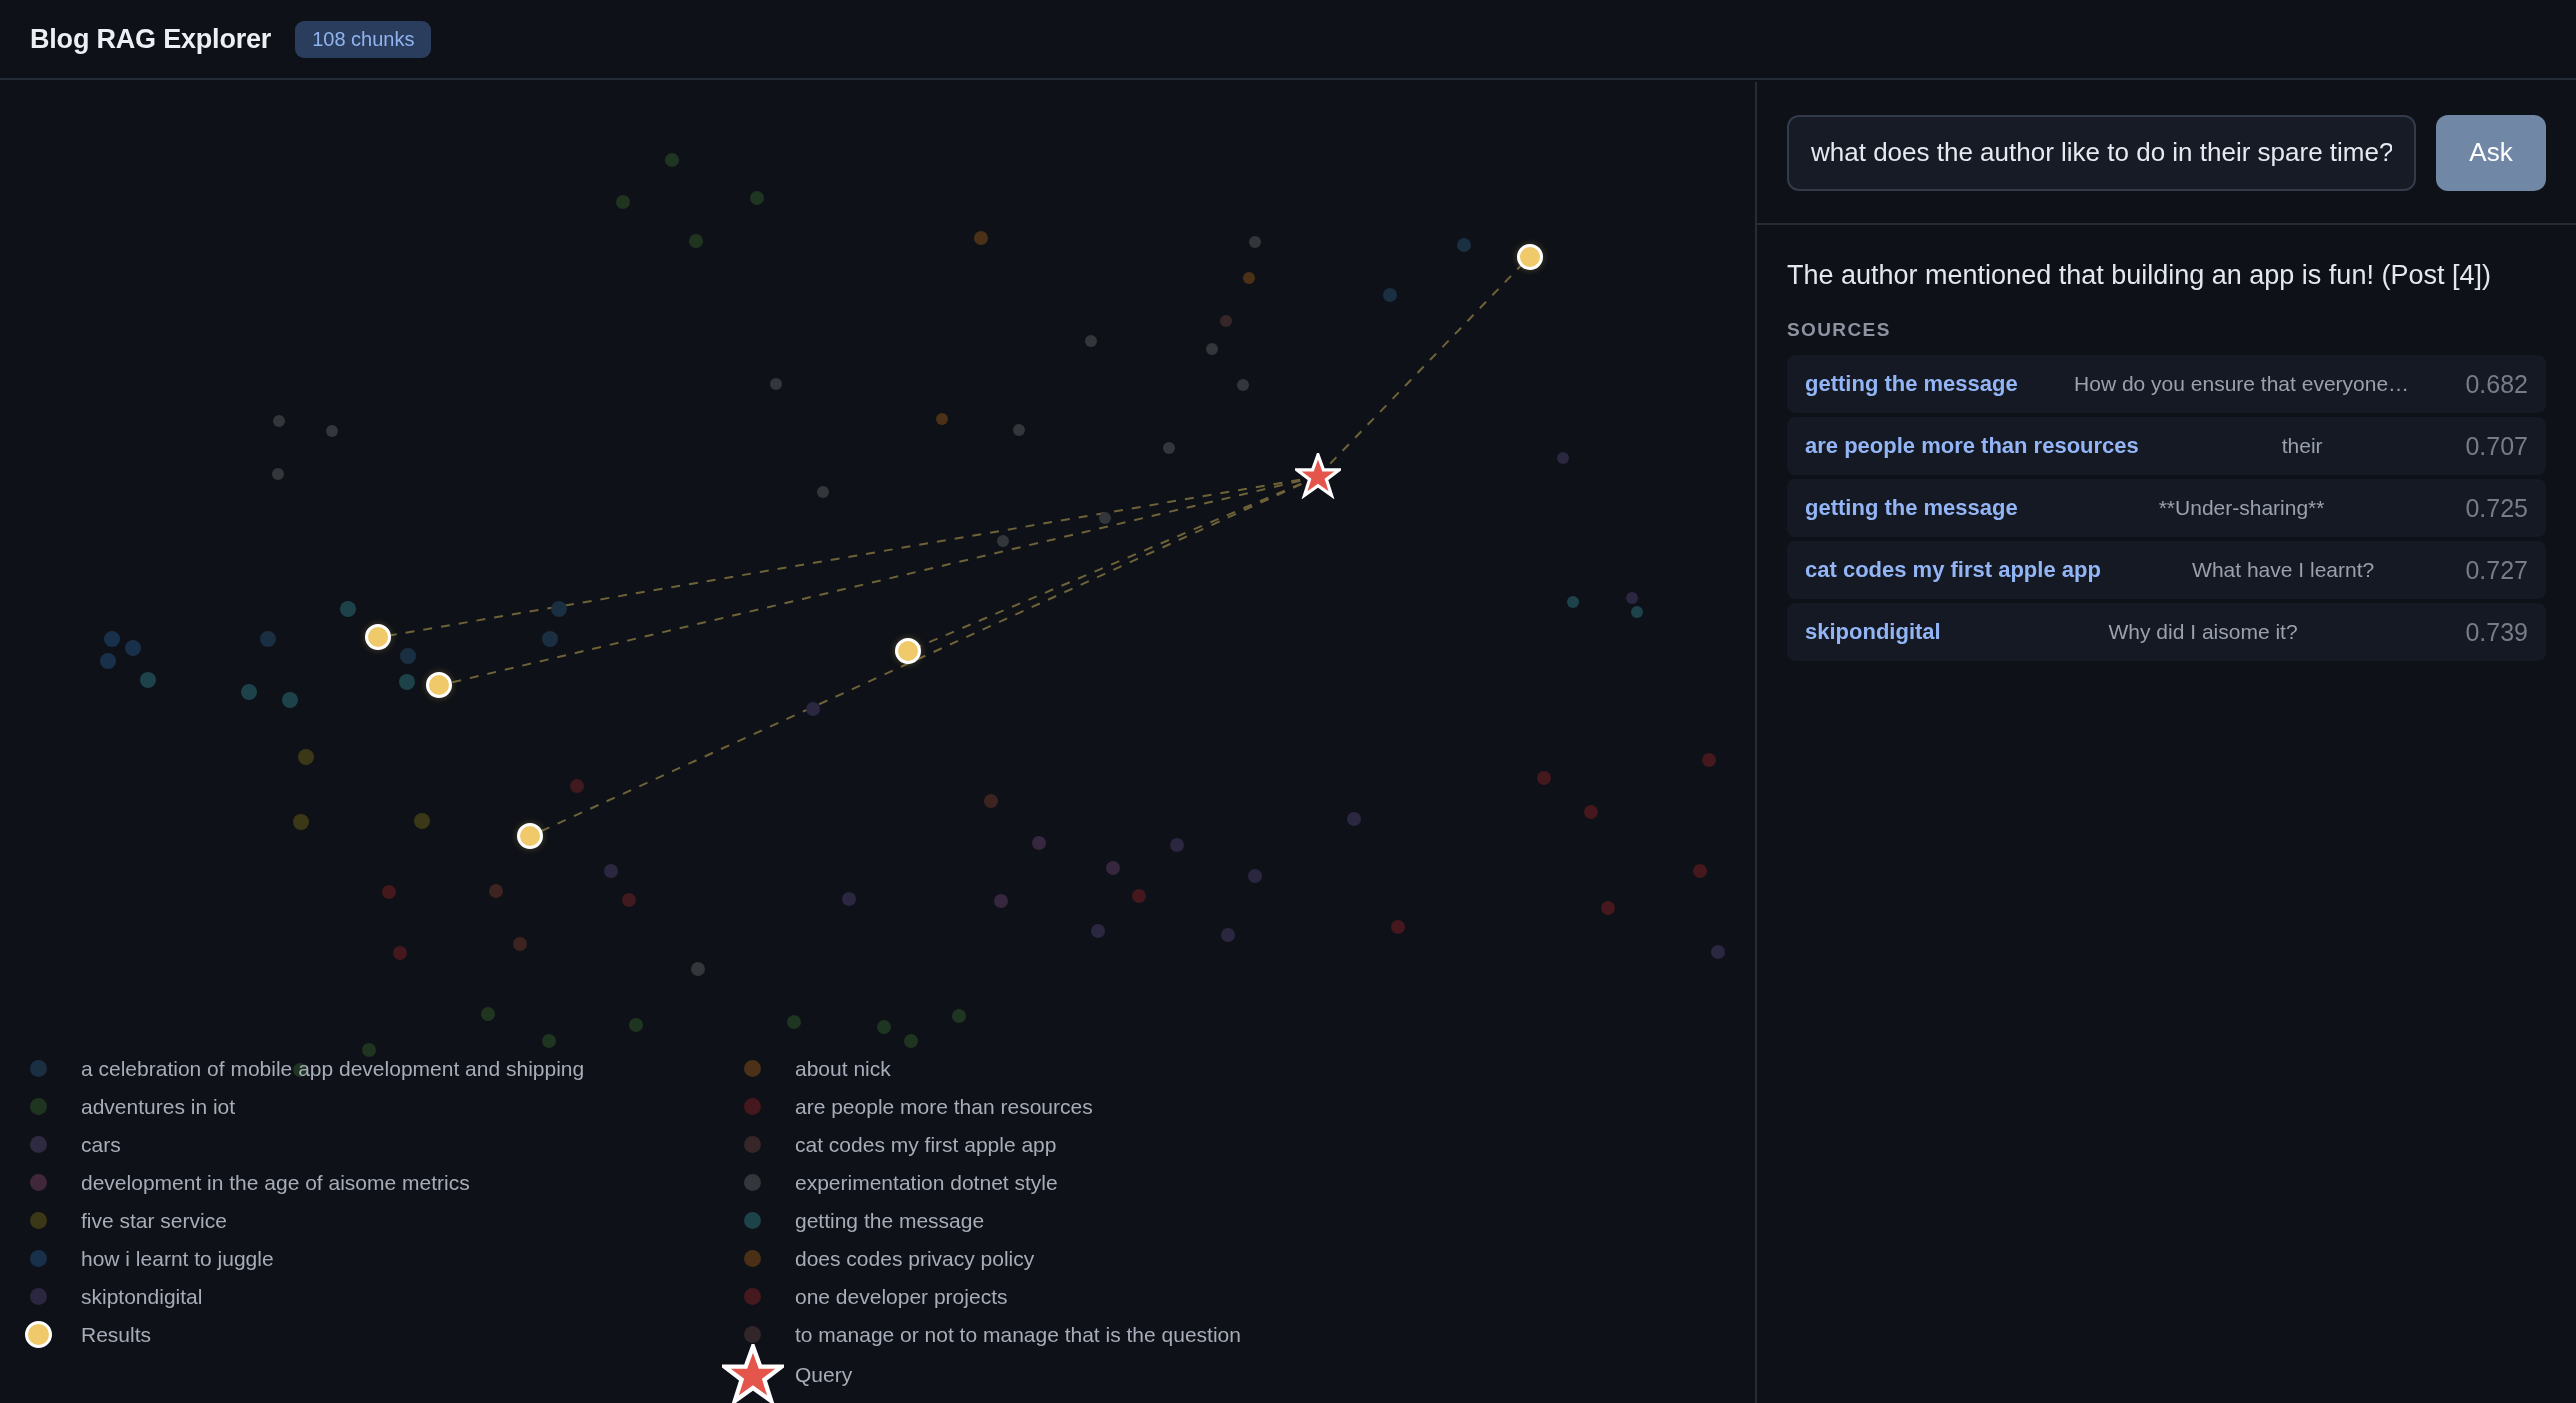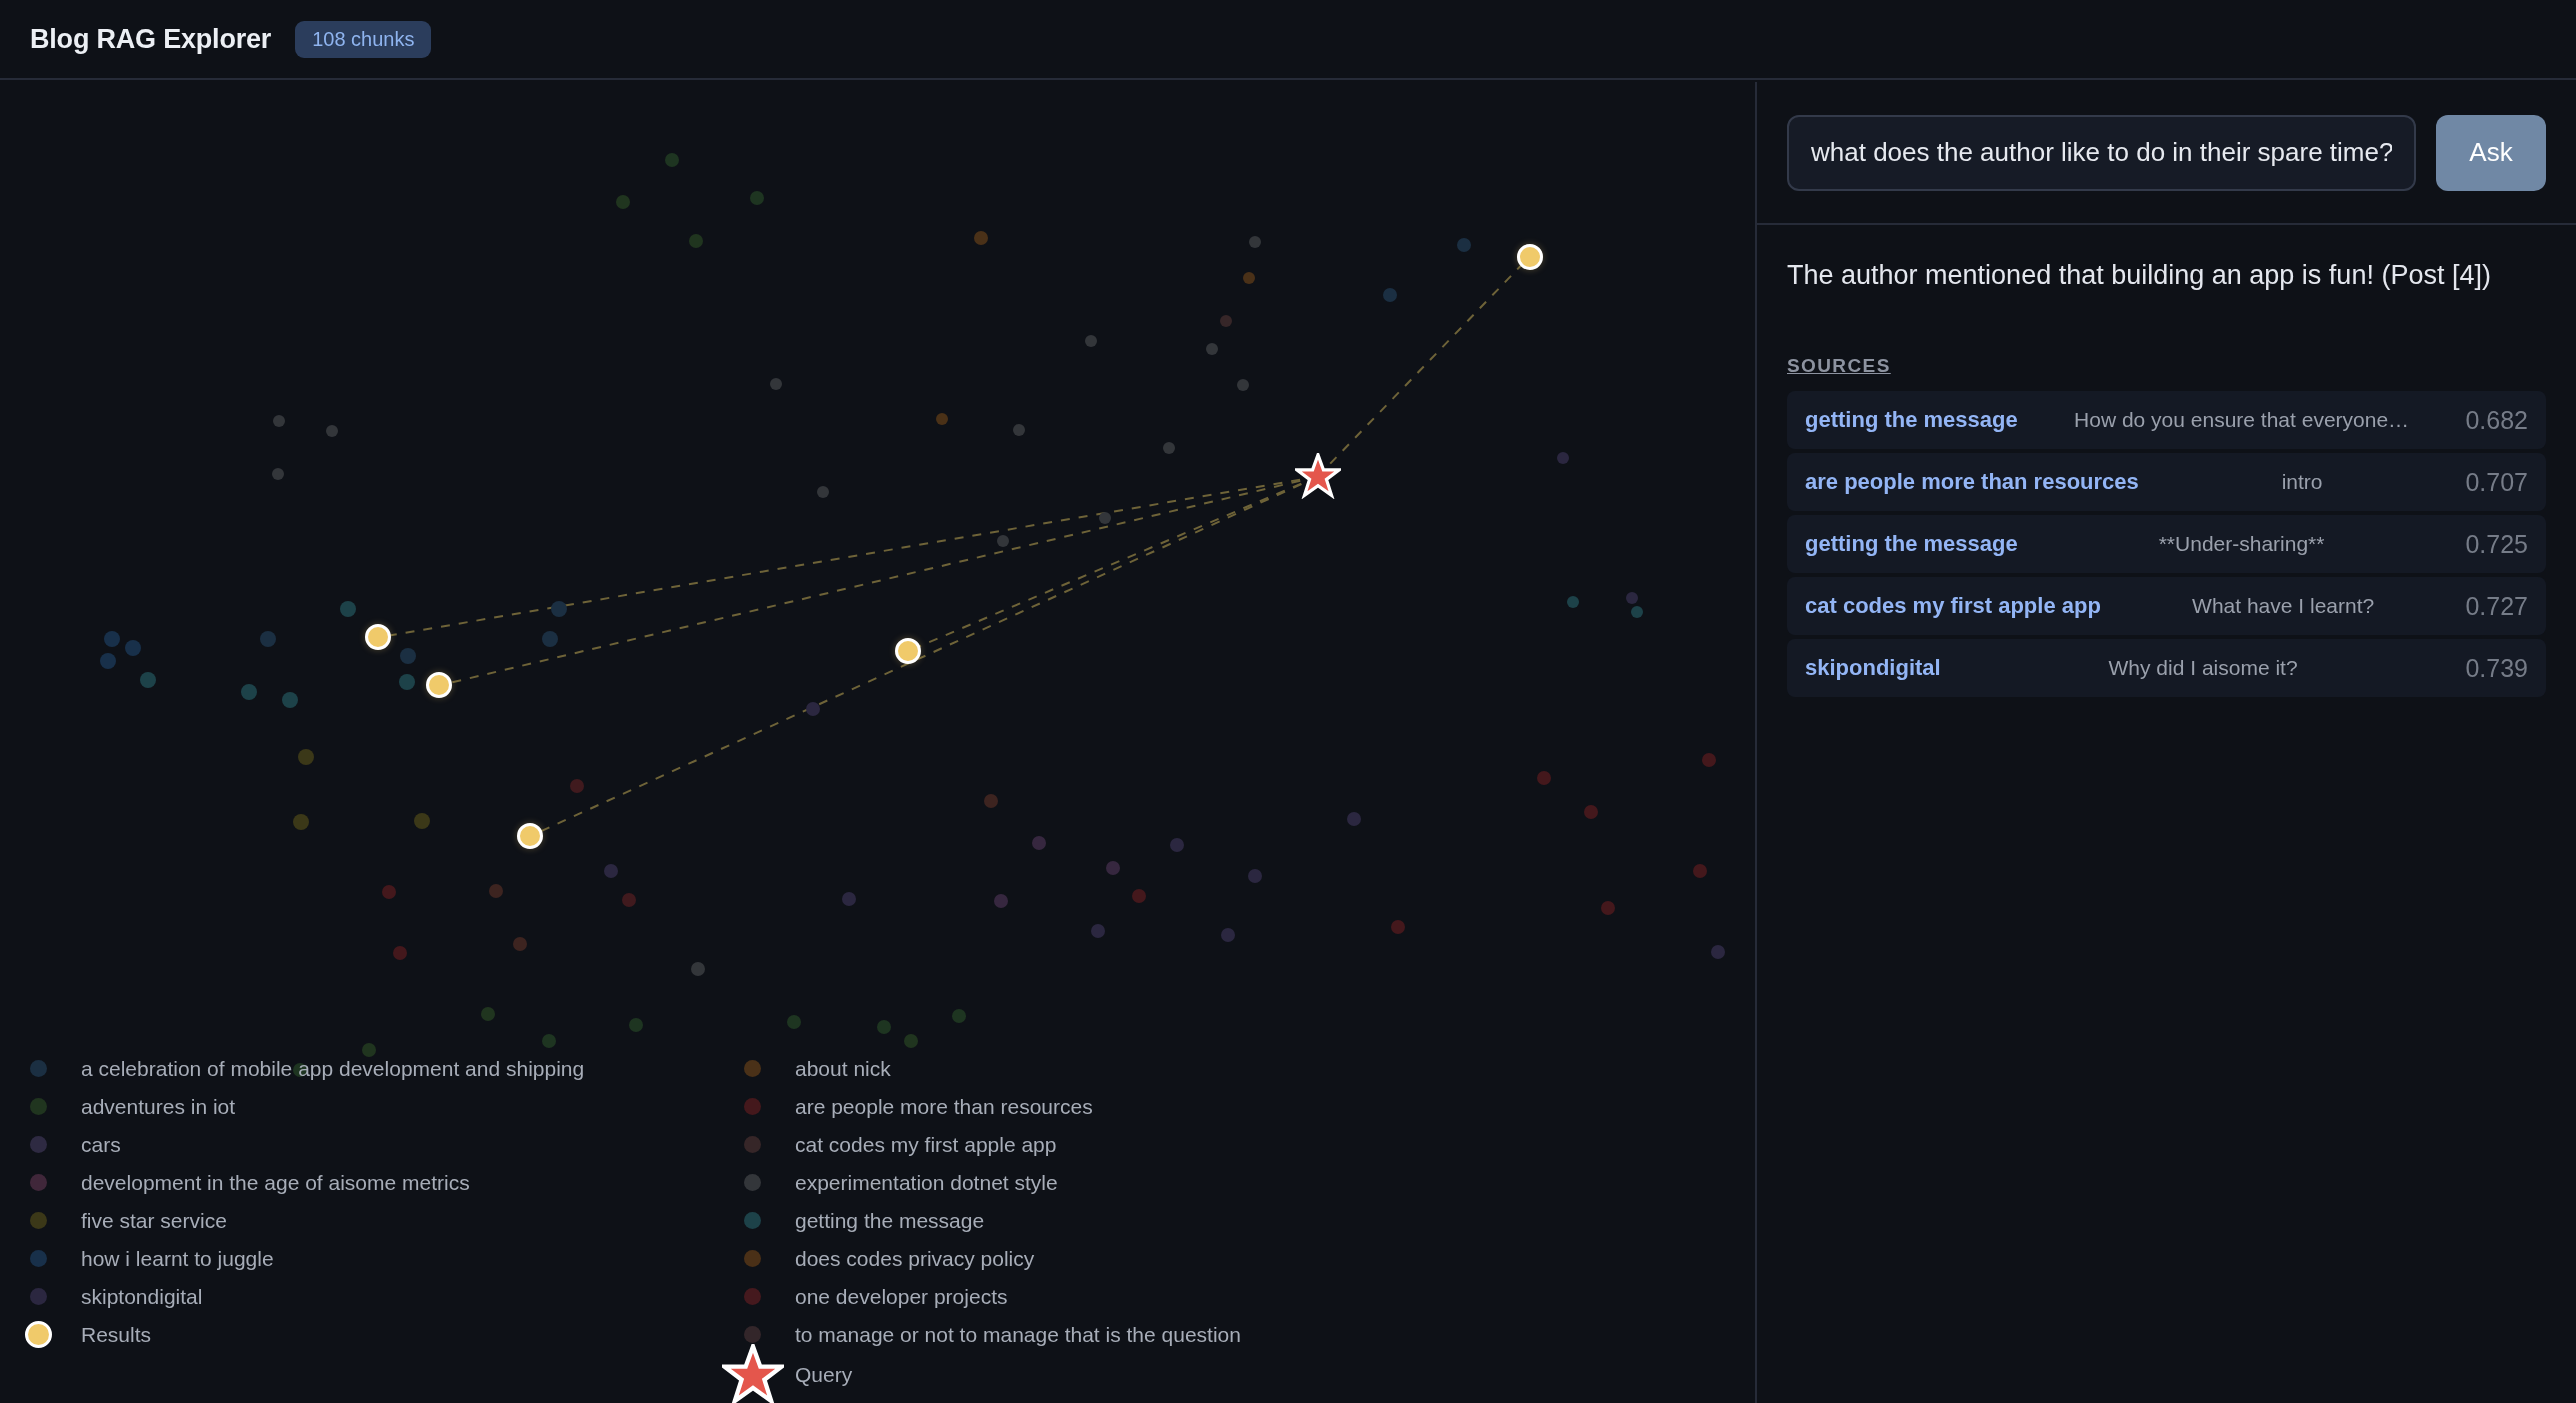--- a/index.html
+++ b/index.html
@@ -145,23 +145,23 @@
     font-family: "Liberation Sans", sans-serif;
     cursor: pointer;
   }
 
   
   #answer-area { padding: 32px 30px 0 30px; }
   #answer-text {
     font-size: 27px; color: #e4e7ee; line-height: 1.35;
   }
   #sources-heading {
-    margin-top: 62px;
+    margin-top: 26px;
     font-size: 19px; letter-spacing: 1.4px;
-    color: #8d93a0; font-weight: bold; text-decoration: underline;
+    color: #8d93a0; font-weight: bold;
   }
   #sources-list { margin-top: 14px; }
   .source-row {
     display: flex; align-items: center;
     height: 58px;
     background: #141924;
     border-radius: 8px;
     margin-bottom: 4px;
     padding: 0 18px 0 18px;
   }
@@ -385,21 +385,21 @@
     <div id="answer-text">The author mentioned that building an app is fun! (Post [4])</div>
     <div id="sources-heading">SOURCES</div>
     <div id="sources-list">
         <div class="source-row">
           <span class="src-title">getting the message</span>
           <span class="src-snippet">How do you ensure that everyone…</span>
           <span class="src-score">0.682</span>
         </div>
         <div class="source-row">
           <span class="src-title">are people more than resources</span>
-          <span class="src-snippet">intro</span>
+          <span class="src-snippet">their</span>
           <span class="src-score">0.707</span>
         </div>
         <div class="source-row">
           <span class="src-title">getting the message</span>
           <span class="src-snippet">**Under-sharing**</span>
           <span class="src-score">0.725</span>
         </div>
         <div class="source-row">
           <span class="src-title">cat codes my first apple app</span>
           <span class="src-snippet">What have I learnt?</span>

